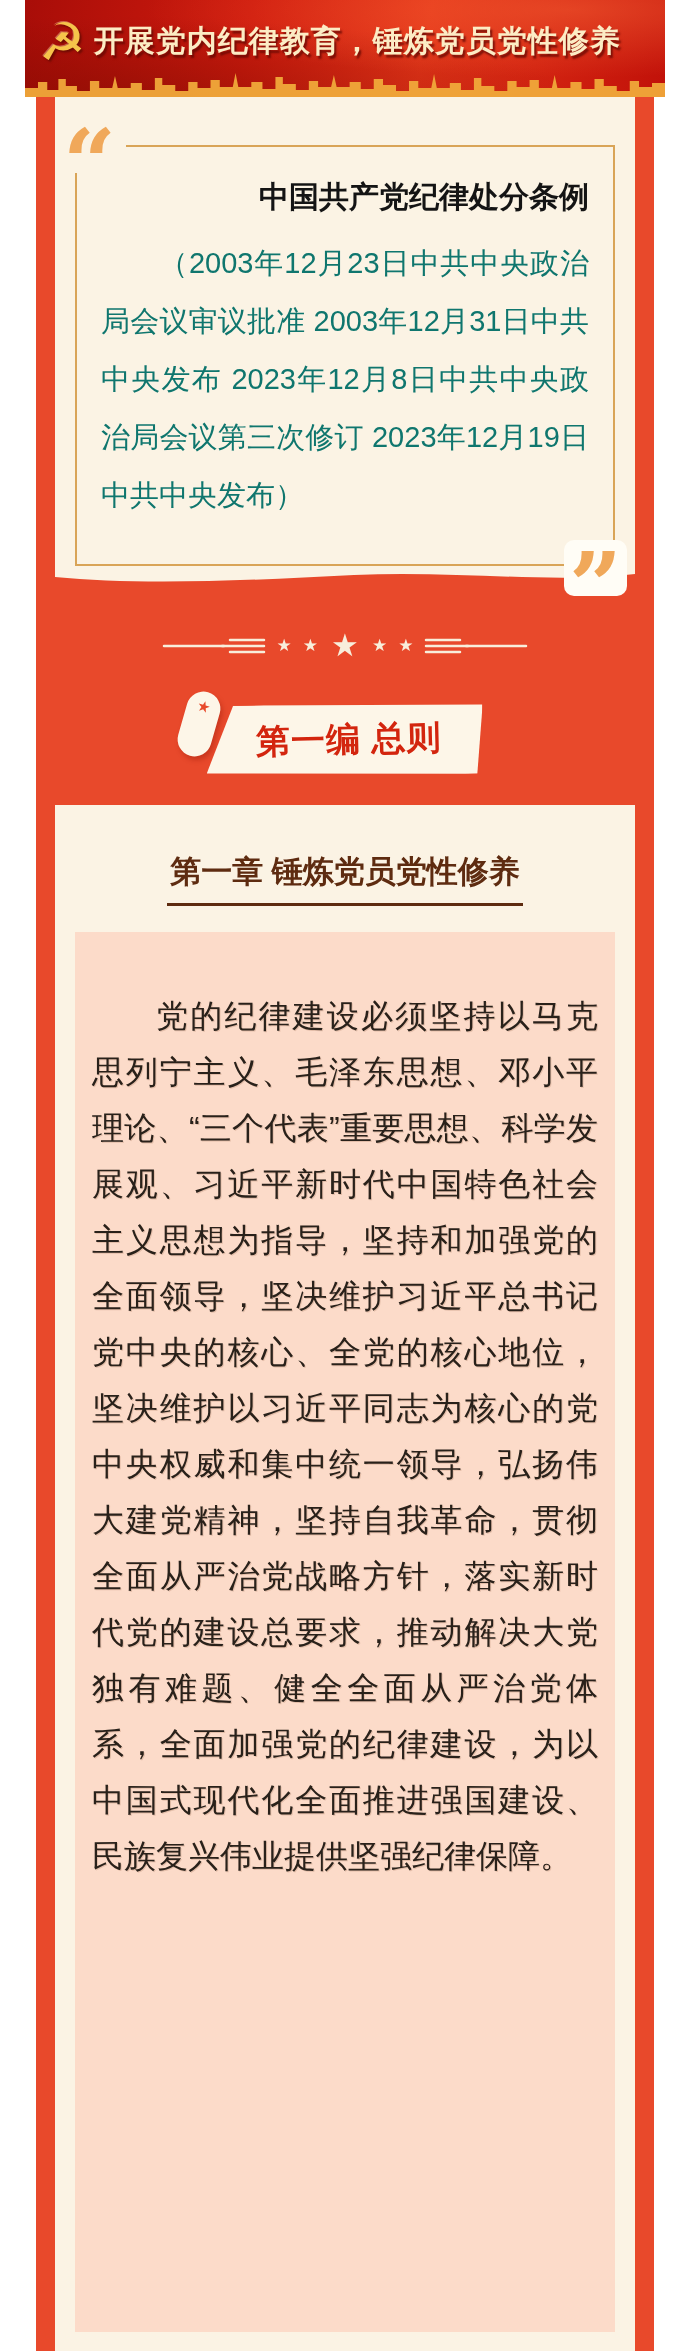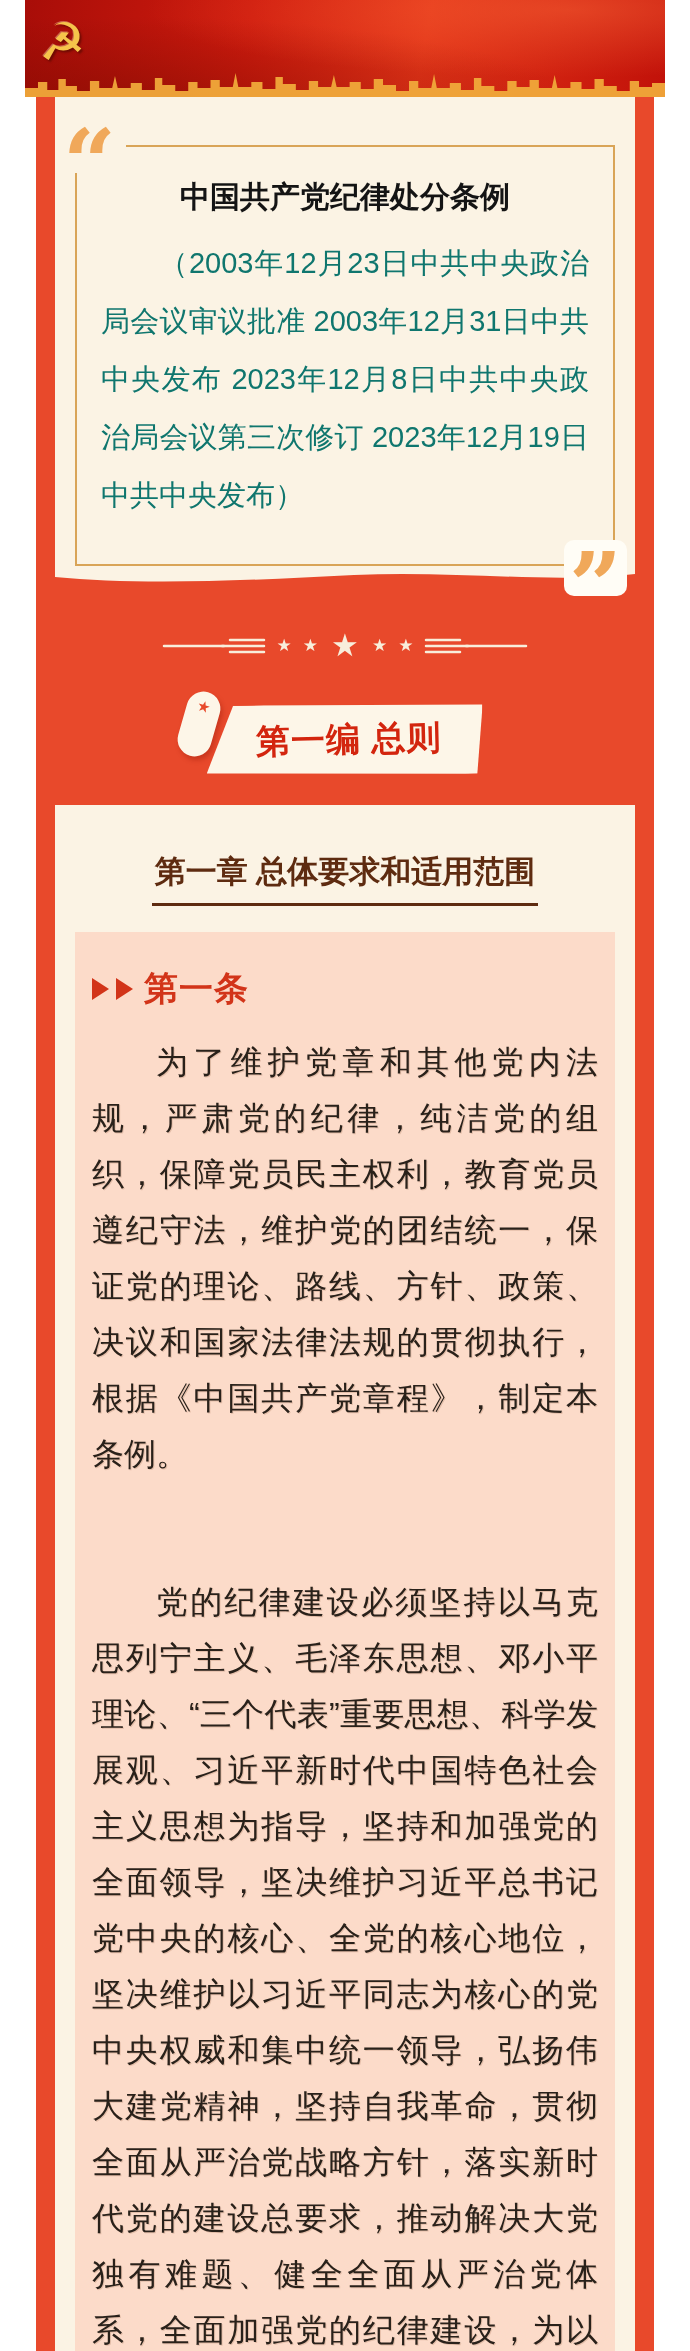--- a/index.html
+++ b/index.html
@@ -36,21 +36,21 @@
     position:relative; margin:0 20px; border:2px solid #d9a457;
     padding:30px 24px 40px;
   }
   .quote-mark {
     position:absolute; display:block; overflow:hidden;
     font-family:"DejaVu Serif", serif; font-weight:bold;
     font-size:92px; line-height:1; height:56px; color:#f0a85a;
   }
   .quote-open  { top:-30px; left:-16px; background:#fbf3e4; padding:0 10px 0 2px; }
   .quote-close { bottom:-32px; right:-14px; background:#fffdf6; border-radius:10px; padding:0 5px; }
-  .quote-title { text-align:center; font-size:30px; font-weight:bold; color:#141414; margin-bottom:16px; }
+  .quote-title { text-align:right; font-size:30px; font-weight:bold; color:#141414; margin-bottom:16px; }
   .quote-body  {
     font-size:29px; line-height:58px; color:#0f766e;
     text-align:justify; text-indent:2em;
   }
   .wave { display:block; width:100%; height:20px; margin:0 19px; width:calc(100% - 38px); }
   
   .divider { margin-top:44px; display:flex; justify-content:center; align-items:center; gap:11px; color:#f8eedb; }
   .divider svg { display:block; }
   .star-sm { font-size:17px; line-height:1; }
   .star-lg { font-size:31px; line-height:1; margin:0 2px; }
@@ -91,20 +91,21 @@
     text-shadow:1px 1px 0 rgba(120,60,30,.18);
   }
 </style>
 </head>
 <body>
 
 <div class="page">
 
   <div class="header">
     <span class="emblem">☭</span>
+    <div class="header-title">开展党内纪律教育，锤炼党员党性修养</div>
     <svg class="skyline" viewBox="0 0 690 28" preserveAspectRatio="none">
       <path fill="#f0a93a" opacity="0.95" d="M0,28 L0,19 L14,19 L14,13 L24,13 L24,21 L36,21 L36,10 L44,10 L44,17 L56,17 L56,22 L70,22 L70,12 L80,12 L80,19 L94,19 L97,7 L100,19 L114,19 L114,14 L126,14 L126,21 L140,21 L140,9 L148,9 L148,16 L162,16 L162,22 L176,22 L176,13 L186,13 L186,19 L200,19 L200,11 L210,11 L210,18 L224,18 L227,4 L230,18 L244,18 L244,13 L256,13 L256,20 L270,20 L270,8 L278,8 L278,15 L292,15 L292,21 L306,21 L306,12 L316,12 L316,18 L330,18 L333,6 L336,18 L350,18 L350,13 L362,13 L362,20 L376,20 L376,10 L386,10 L386,16 L400,16 L400,22 L414,22 L414,12 L424,12 L424,19 L438,19 L441,5 L444,19 L458,19 L458,14 L470,14 L470,21 L484,21 L484,9 L492,9 L492,17 L506,17 L506,22 L520,22 L520,12 L530,12 L530,18 L544,18 L544,11 L554,11 L554,19 L568,19 L571,6 L574,19 L588,19 L588,13 L600,13 L600,20 L614,20 L614,10 L624,10 L624,17 L638,17 L638,22 L652,22 L652,12 L662,12 L662,18 L676,18 L676,14 L690,14 L690,28 Z"></path>
     </svg>
   </div>
 
   <div class="main">
 
     <div class="quote-card">
       <div class="quote-inner">
         <span class="quote-mark quote-open">“</span>
@@ -142,32 +143,24 @@
     </div>
 
     <div class="ribbon">
       <div class="ribbon-pin">
         <span class="pin-star">★</span>
       </div>
       <div class="ribbon-banner">第一编 总则</div>
     </div>
 
     <div class="content-card">
-      <div class="chapter-title">第一章 总体要求和适用范围</div>
+      <div class="chapter-title">第一章 锤炼党员党性修养</div>
 
       <div class="pink-block">
 
-        <div class="article">
-          <div class="article-label">
-            <span class="tri"></span>
-            <span class="tri"></span>
-            <span class="label-text">第一条</span>
-          </div>
-          <div class="article-text">为了维护党章和其他党内法规，严肃党的纪律，纯洁党的组织，保障党员民主权利，教育党员遵纪守法，维护党的团结统一，保证党的理论、路线、方针、政策、决议和国家法律法规的贯彻执行，根据《中国共产党章程》，制定本条例。</div>
-        </div>
 
         <div class="article">
           <div class="article-text">党的纪律建设必须坚持以马克思列宁主义、毛泽东思想、邓小平理论、“三个代表”重要思想、科学发展观、习近平新时代中国特色社会主义思想为指导，坚持和加强党的全面领导，坚决维护习近平总书记党中央的核心、全党的核心地位，坚决维护以习近平同志为核心的党中央权威和集中统一领导，弘扬伟大建党精神，坚持自我革命，贯彻全面从严治党战略方针，落实新时代党的建设总要求，推动解决大党独有难题、健全全面从严治党体系，全面加强党的纪律建设，为以中国式现代化全面推进强国建设、民族复兴伟业提供坚强纪律保障。</div>
         </div>
 
       </div>
     </div>
 
   </div>
 </div>

